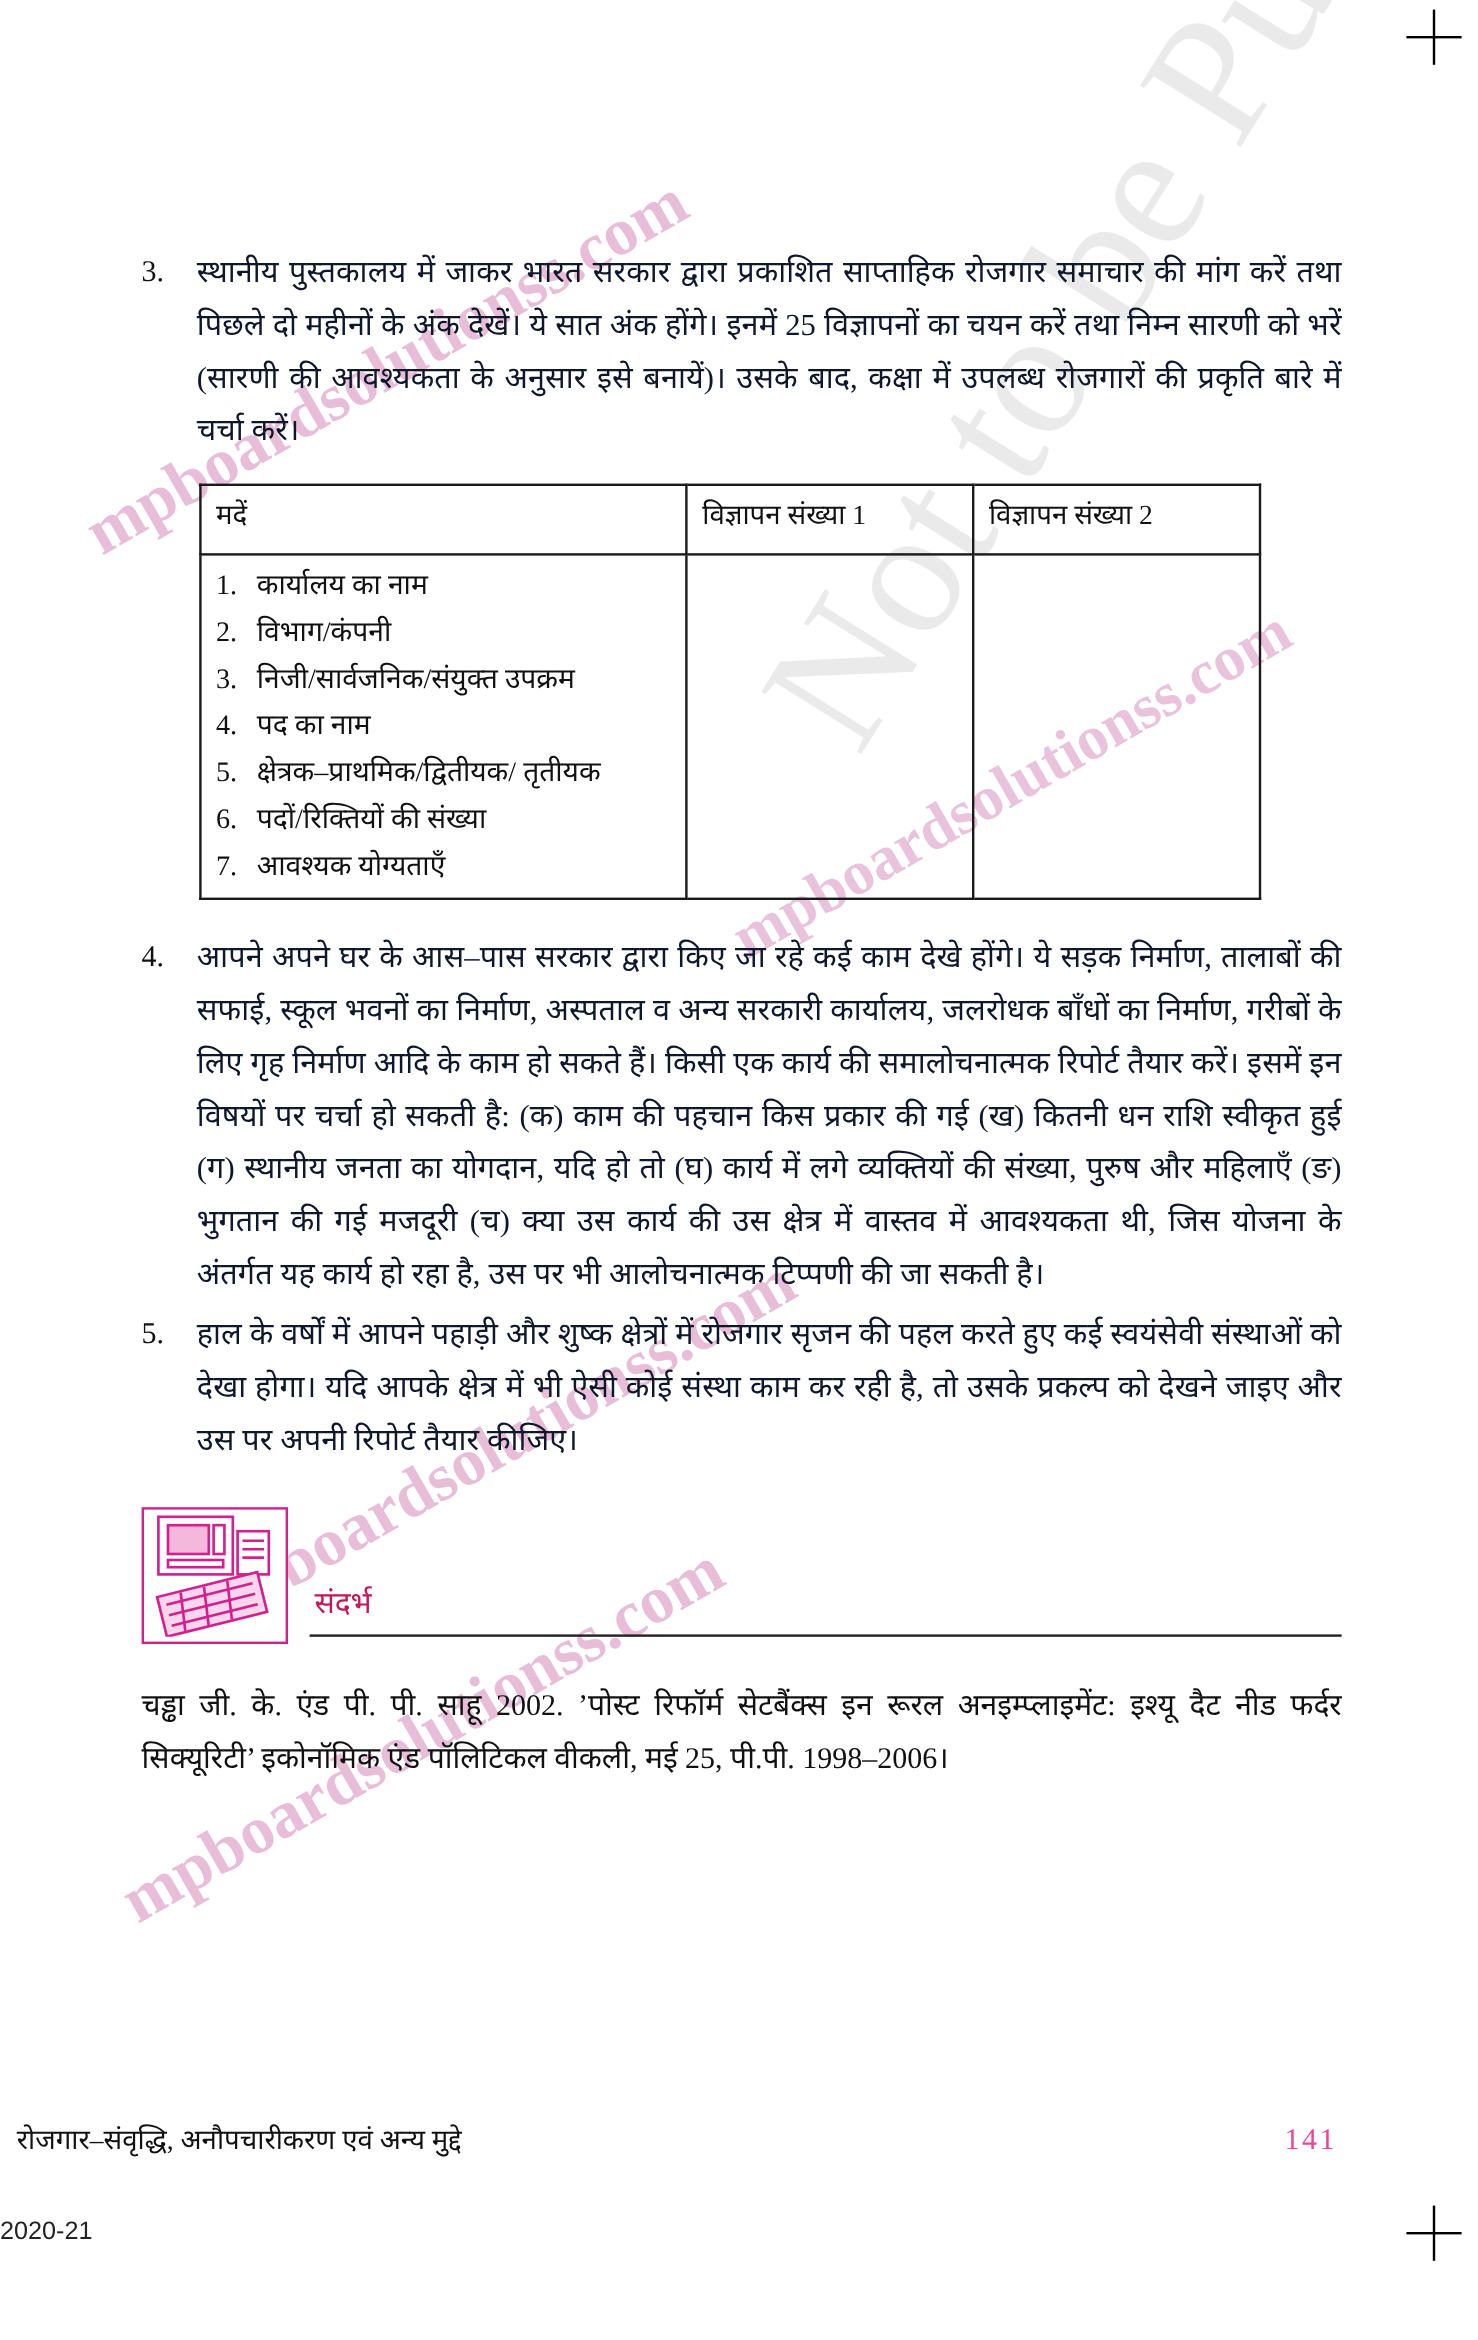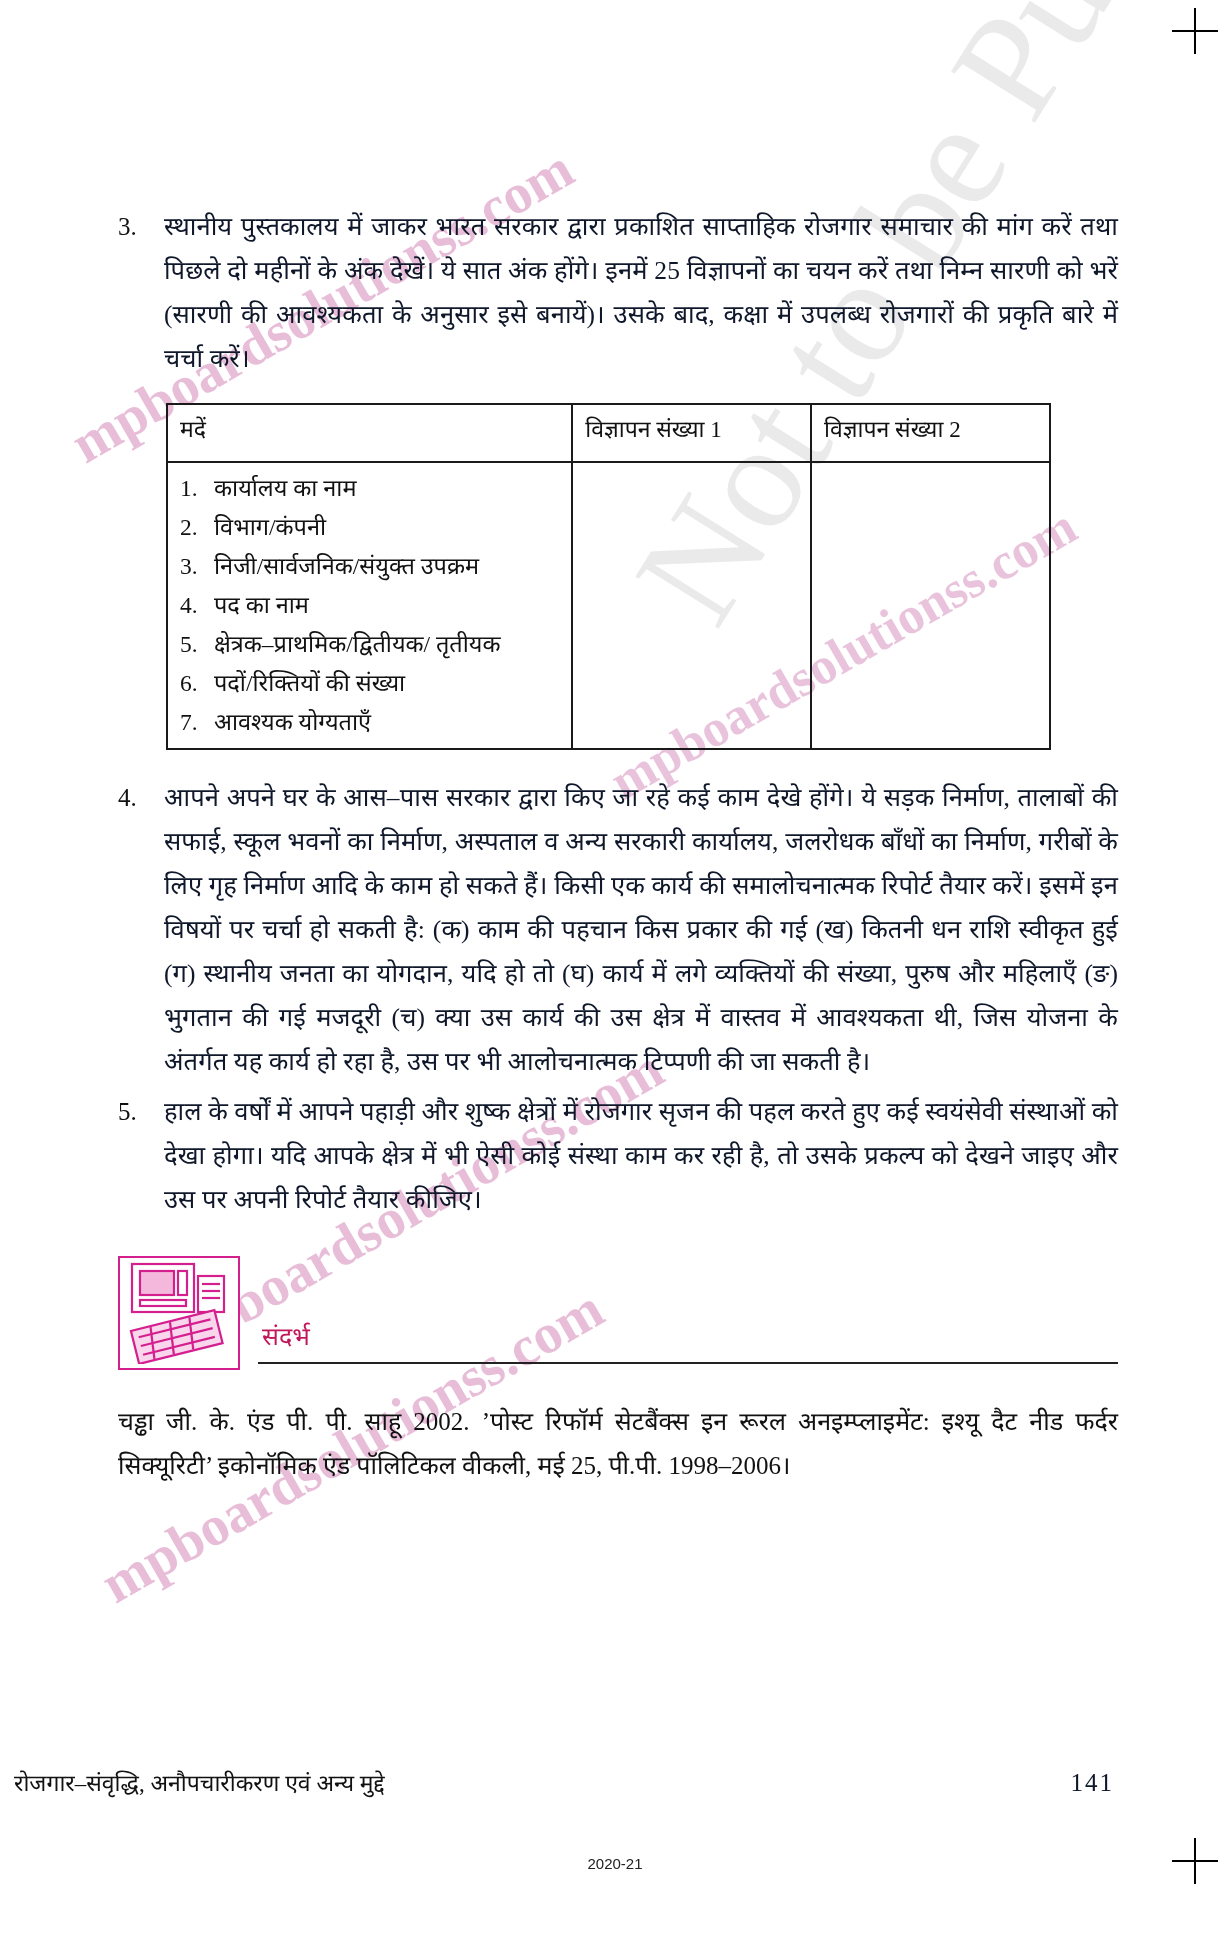--- a/index.html
+++ b/index.html
@@ -164,30 +164,30 @@
     align-items: baseline;
     gap: 16px;
   }
   .footer-left {
     font-size: 23px;
     color: #111;
     padding-left: 6px;
   }
   .footer-right {
     font-size: 25px;
-    color: #0f172a;
+    color: #ec4899;
     letter-spacing: 2px;
   }
   .year-line {
     position: absolute;
     left: 0;
     right: 2px;
     bottom: 78px;
-    text-align: center;
-    font-size: 15px;
+    text-align: left;
+    font-size: 21px;
     color: #222;
     font-family: "Liberation Sans", sans-serif;
   }
 
   
   .wm {
     position: absolute;
     color: rgba(225, 170, 205, 0.78);
     font-family: "Liberation Serif", serif;
     font-weight: bold;

